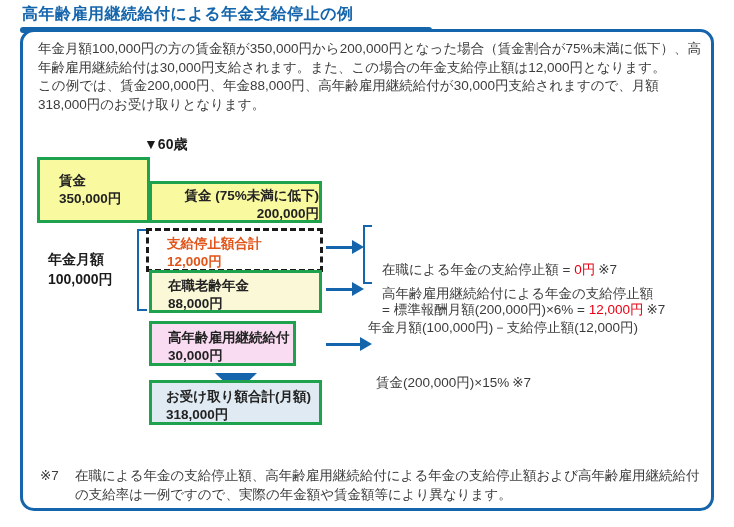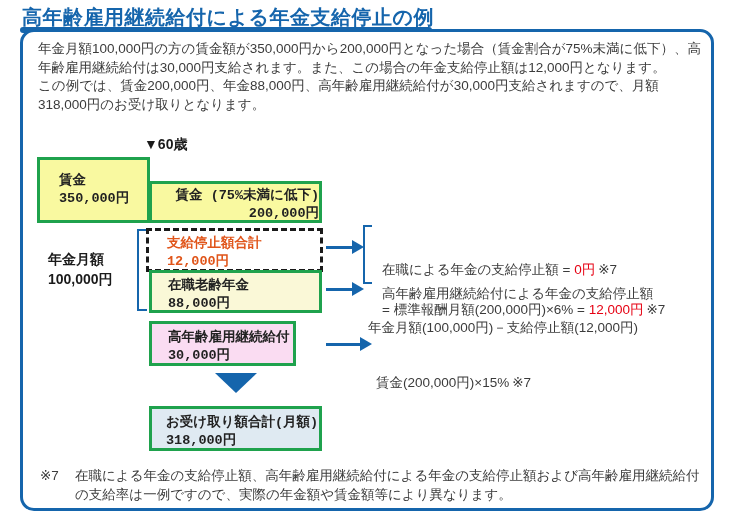--- a/index.html
+++ b/index.html
@@ -1,42 +1,42 @@
 <!DOCTYPE html>
 <html><head>
 <meta charset="utf-8">
 <style>
   html,body{margin:0;padding:0;background:#ffffff;}
   .page{
     position:relative;width:734px;height:527px;background:#ffffff;overflow:hidden;
     font-family:"Liberation Sans","DejaVu Sans",sans-serif;color:#3b3b3b;
   }
   .title{
-    position:absolute;left:22px;top:4px;font-size:20px;font-weight:bold;
+    position:absolute;left:22px;top:4px;font-size:16px;font-weight:bold;
     color:#1565ac;letter-spacing:0.5px;white-space:nowrap;
   }
   .title-underline{
     position:absolute;left:20px;top:27px;width:412px;height:6px;background:#1565ac;border-radius:3px;
   }
   .frame{
     position:absolute;left:20px;top:29px;width:694px;height:482px;
     border:3px solid #1565ac;border-radius:14px;background:#ffffff;box-sizing:border-box;
   }
   .intro{position:absolute;left:38px;top:40px;width:664px;font-size:13.5px;line-height:18.6px;color:#3b3b3b;}
   .intro p{margin:0;}
   .age-marker{position:absolute;left:144px;top:136px;font-size:14px;font-weight:bold;color:#1a1a1a;white-space:nowrap;}
 
   .dbox{position:absolute;box-sizing:border-box;border:3px solid #1fa24d;font-weight:bold;color:#222;font-size:13.5px;line-height:18px;}
-  .dbox .bl,.dbox .ba{white-space:nowrap;font-family:Liberation Mono, monospace;}
+  .dbox .bl,.dbox .ba{white-space:nowrap;}
   .box-wage-before{left:37px;top:157px;width:113px;height:66px;background:#f9f9a0;padding:12px 0 0 19px;}
   .box-wage-after{left:149px;top:181px;width:173px;height:42px;background:#f9f9a0;padding:3px 0 0 16px;text-align:right;}
   .box-suspension{left:146px;top:228px;width:177px;height:44px;background:#ffffff;border:3px dashed #1a1a1a;padding:4px 0 0 18px;color:#e0551a;}
   .box-working-pension{left:149px;top:270px;width:173px;height:43px;background:#faf8d7;padding:4px 0 8px 16px;}
   .box-benefit{left:149px;top:321px;width:147px;height:45px;background:#fadcf2;padding:5px 0 0 16px;}
-  .box-total{left:149px;top:406px;width:173px;height:45px;background:#dfeaf2;padding:5px 0 0 14px;}
+  .box-total{left:149px;top:380px;width:173px;height:45px;background:#dfeaf2;padding:5px 0 0 14px;}
 
   .pension-label{position:absolute;left:48px;top:250px;width:86px;font-weight:bold;color:#1a1a1a;font-size:14px;line-height:19.5px;white-space:nowrap;}
   .bracket-left{position:absolute;left:137px;top:229px;width:10px;height:82px;border:2px solid #1565ac;border-right:none;box-sizing:border-box;}
   .bracket-right{position:absolute;left:363px;top:225px;width:9px;height:59px;border:2px solid #1565ac;border-right:none;box-sizing:border-box;}
 
   .hline{position:absolute;height:3px;background:#1565ac;}
   .rtri{position:absolute;width:0;height:0;border-top:7px solid transparent;border-bottom:7px solid transparent;border-left:12px solid #1565ac;}
   .down-tri{position:absolute;left:215px;top:373px;width:0;height:0;border-left:21px solid transparent;border-right:21px solid transparent;border-top:20px solid #1565ac;}
 
   .ann{position:absolute;font-size:13.5px;color:#3b3b3b;white-space:nowrap;margin-top:37px;}

